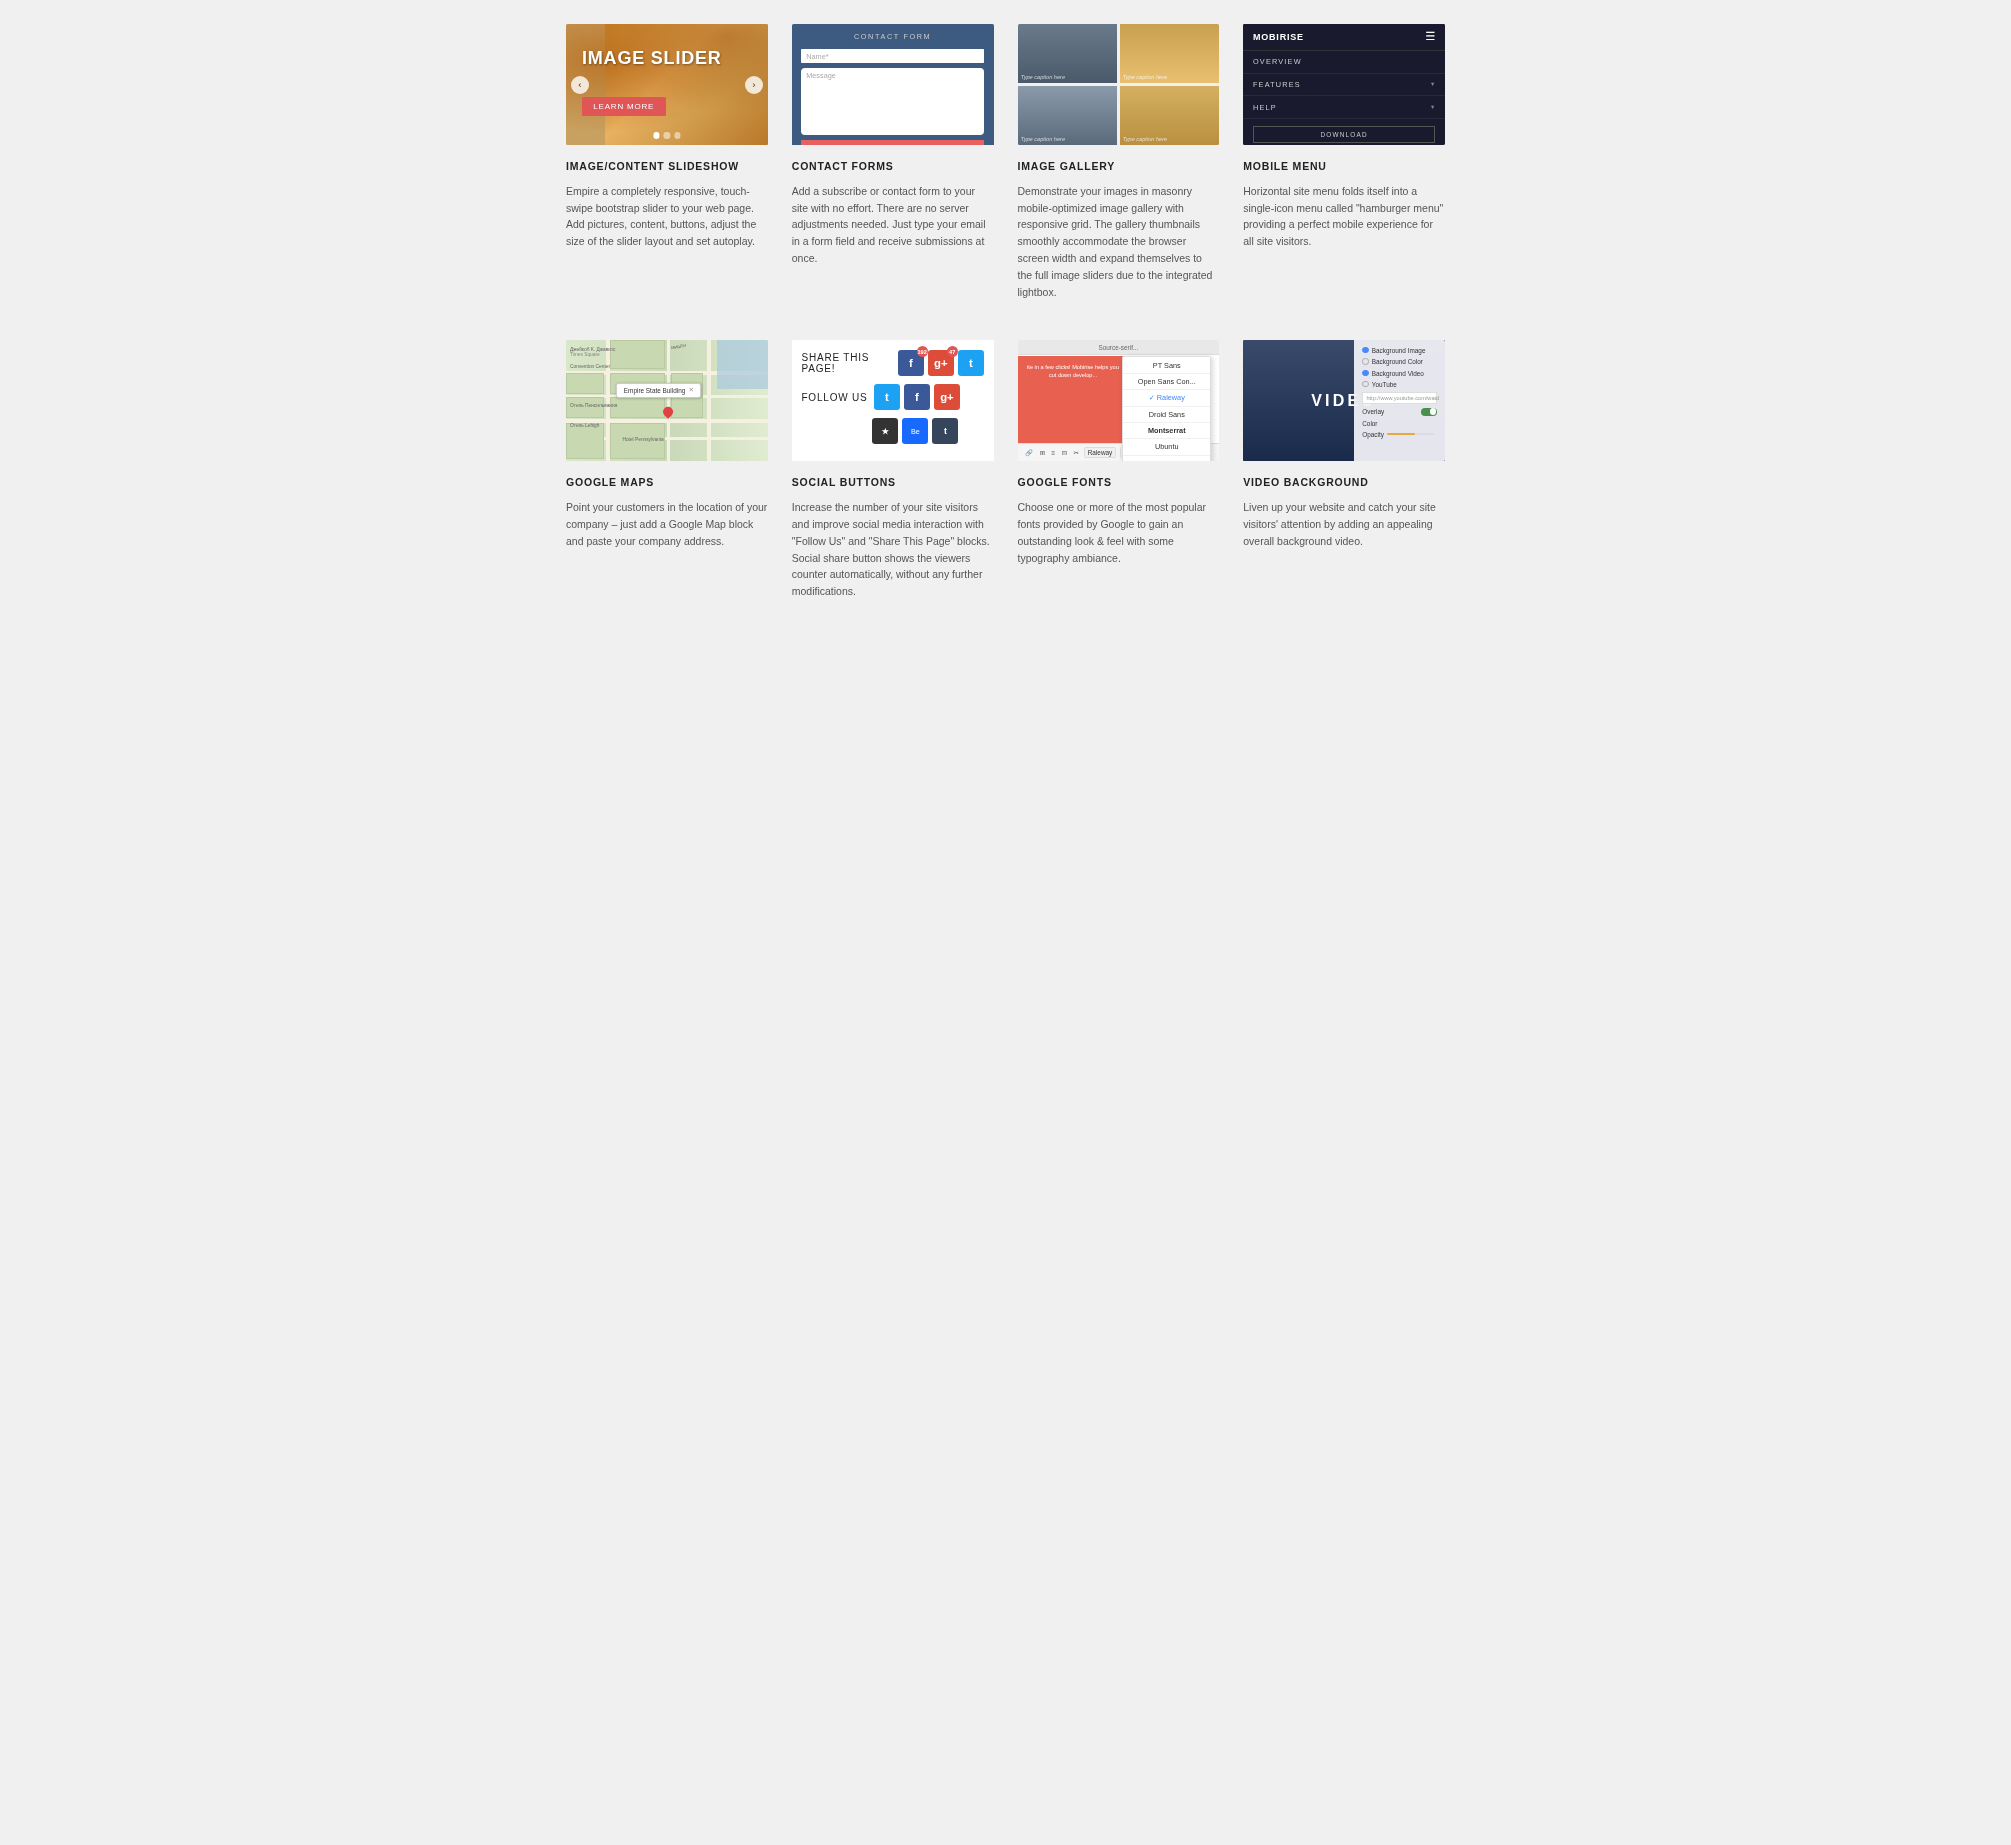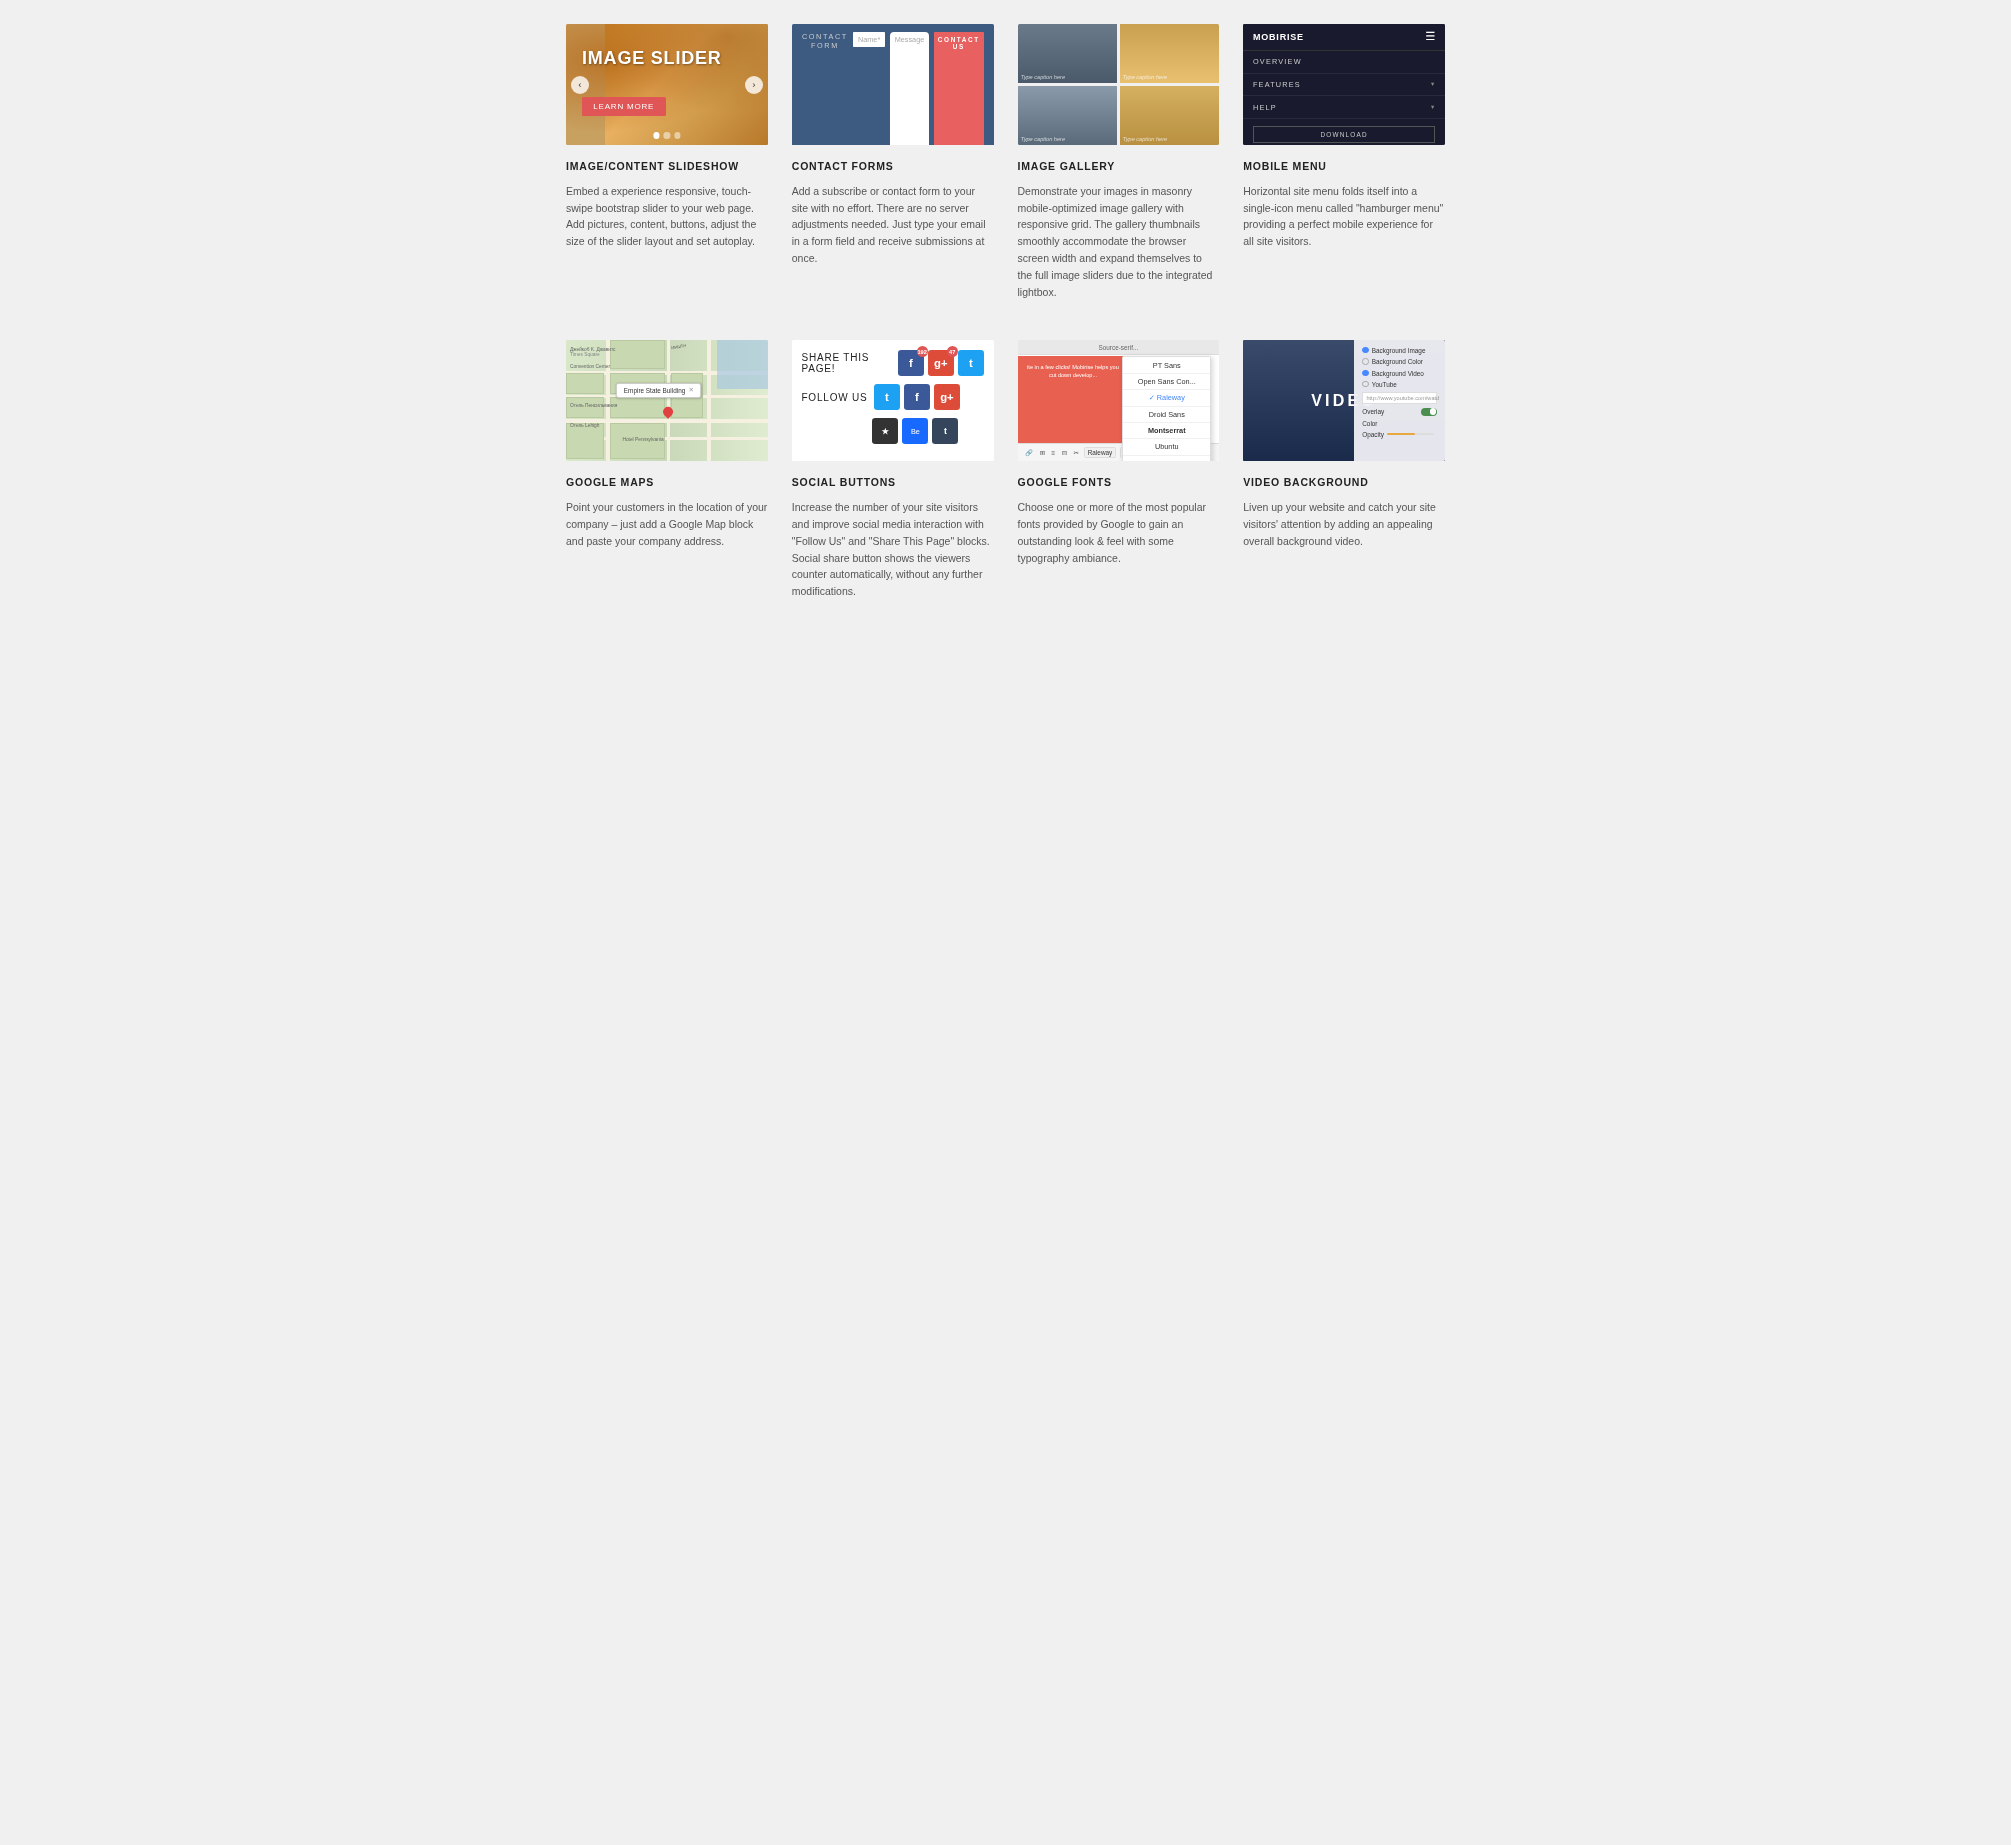--- a/index.html
+++ b/index.html
@@ -127,20 +127,21 @@
     .dot.active { background: white; opacity: 1; }
     .dot.inactive { background: rgba(255,255,255,0.5); }
 
     
     .contact-form-card {
       background: #3d5a80;
       height: 139px;
       border-radius: 1.6px;
       padding: 8px 9.7px;
       display: flex;
+      flex-direction: column;
       gap: 4.8px;
     }
     .cf-title {
       text-align: center;
       color: #ccc;
       font-size: 7.3px;
       letter-spacing: 1.6px;
       text-transform: uppercase;
       margin-bottom: 3.2px;
     }
@@ -560,21 +561,21 @@
           <div class="slider-nav-prev">‹</div>
           <div class="slider-nav-next">›</div>
           <div class="slider-dots">
             <div class="dot active"></div>
             <div class="dot inactive"></div>
             <div class="dot inactive"></div>
           </div>
         </div>
       </div>
       <div class="feature-title">IMAGE/CONTENT SLIDESHOW</div>
-      <div class="feature-desc">Embed a experience responsive, touch-swipe bootstrap slider to your web page. Add pictures, content, buttons, adjust the size of the slider layout and set autoplay.</div>
+      <div class="feature-desc">Empire a completely responsive, touch-swipe bootstrap slider to your web page. Add pictures, content, buttons, adjust the size of the slider layout and set autoplay.</div>
     </div>
 
     <div class="feature-card">
       <div class="feature-image">
         <div class="contact-form-card">
           <div class="cf-title">CONTACT FORM</div>
           <div class="cf-input">Name*</div>
           <div class="cf-textarea">Message</div>
           <div class="cf-submit">CONTACT US</div>
         </div>

